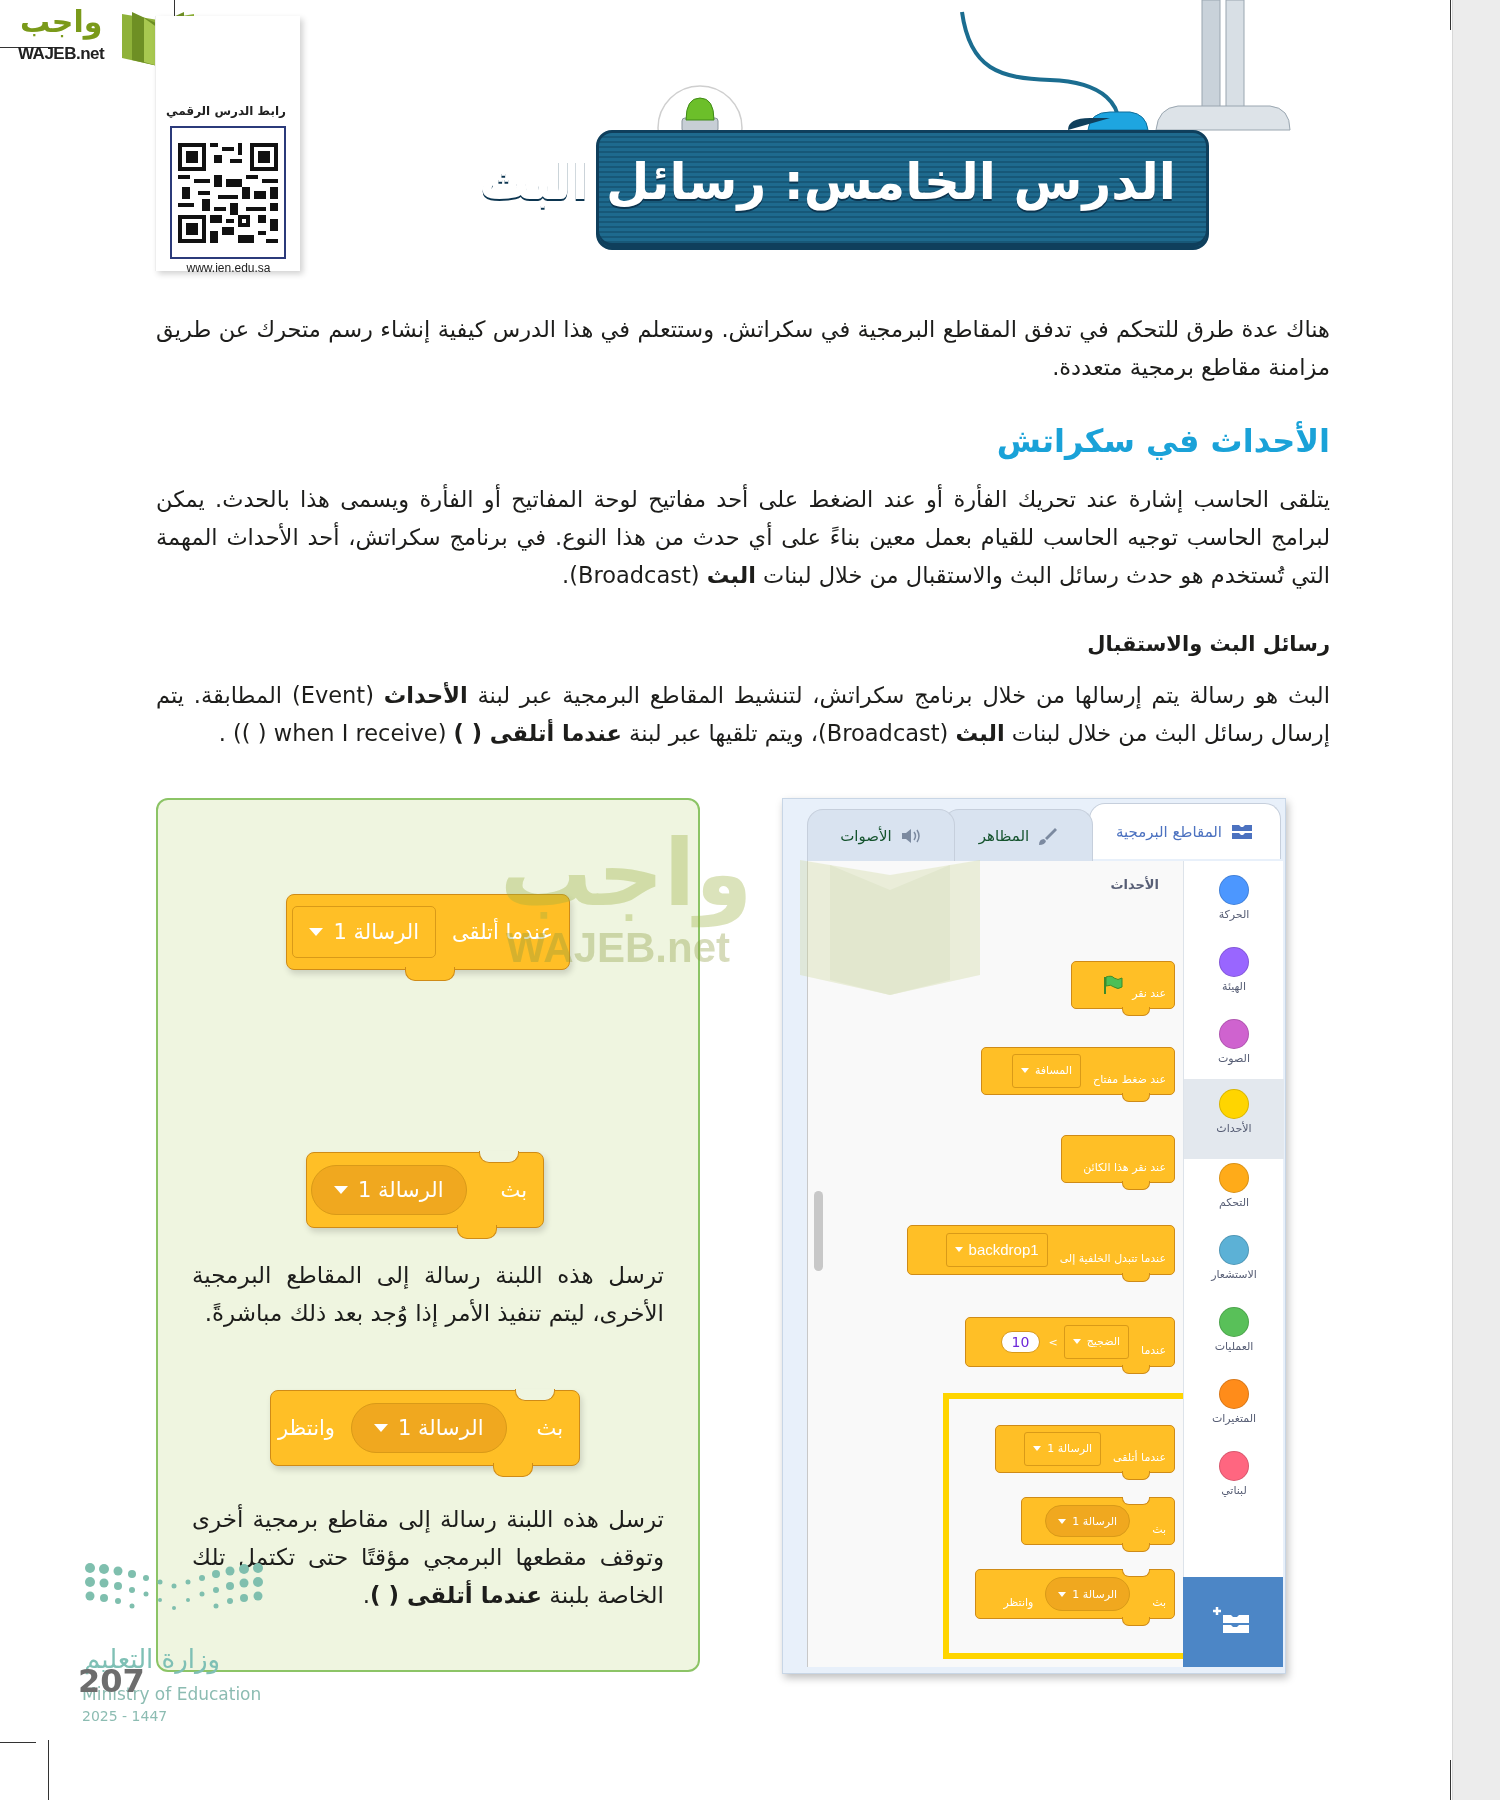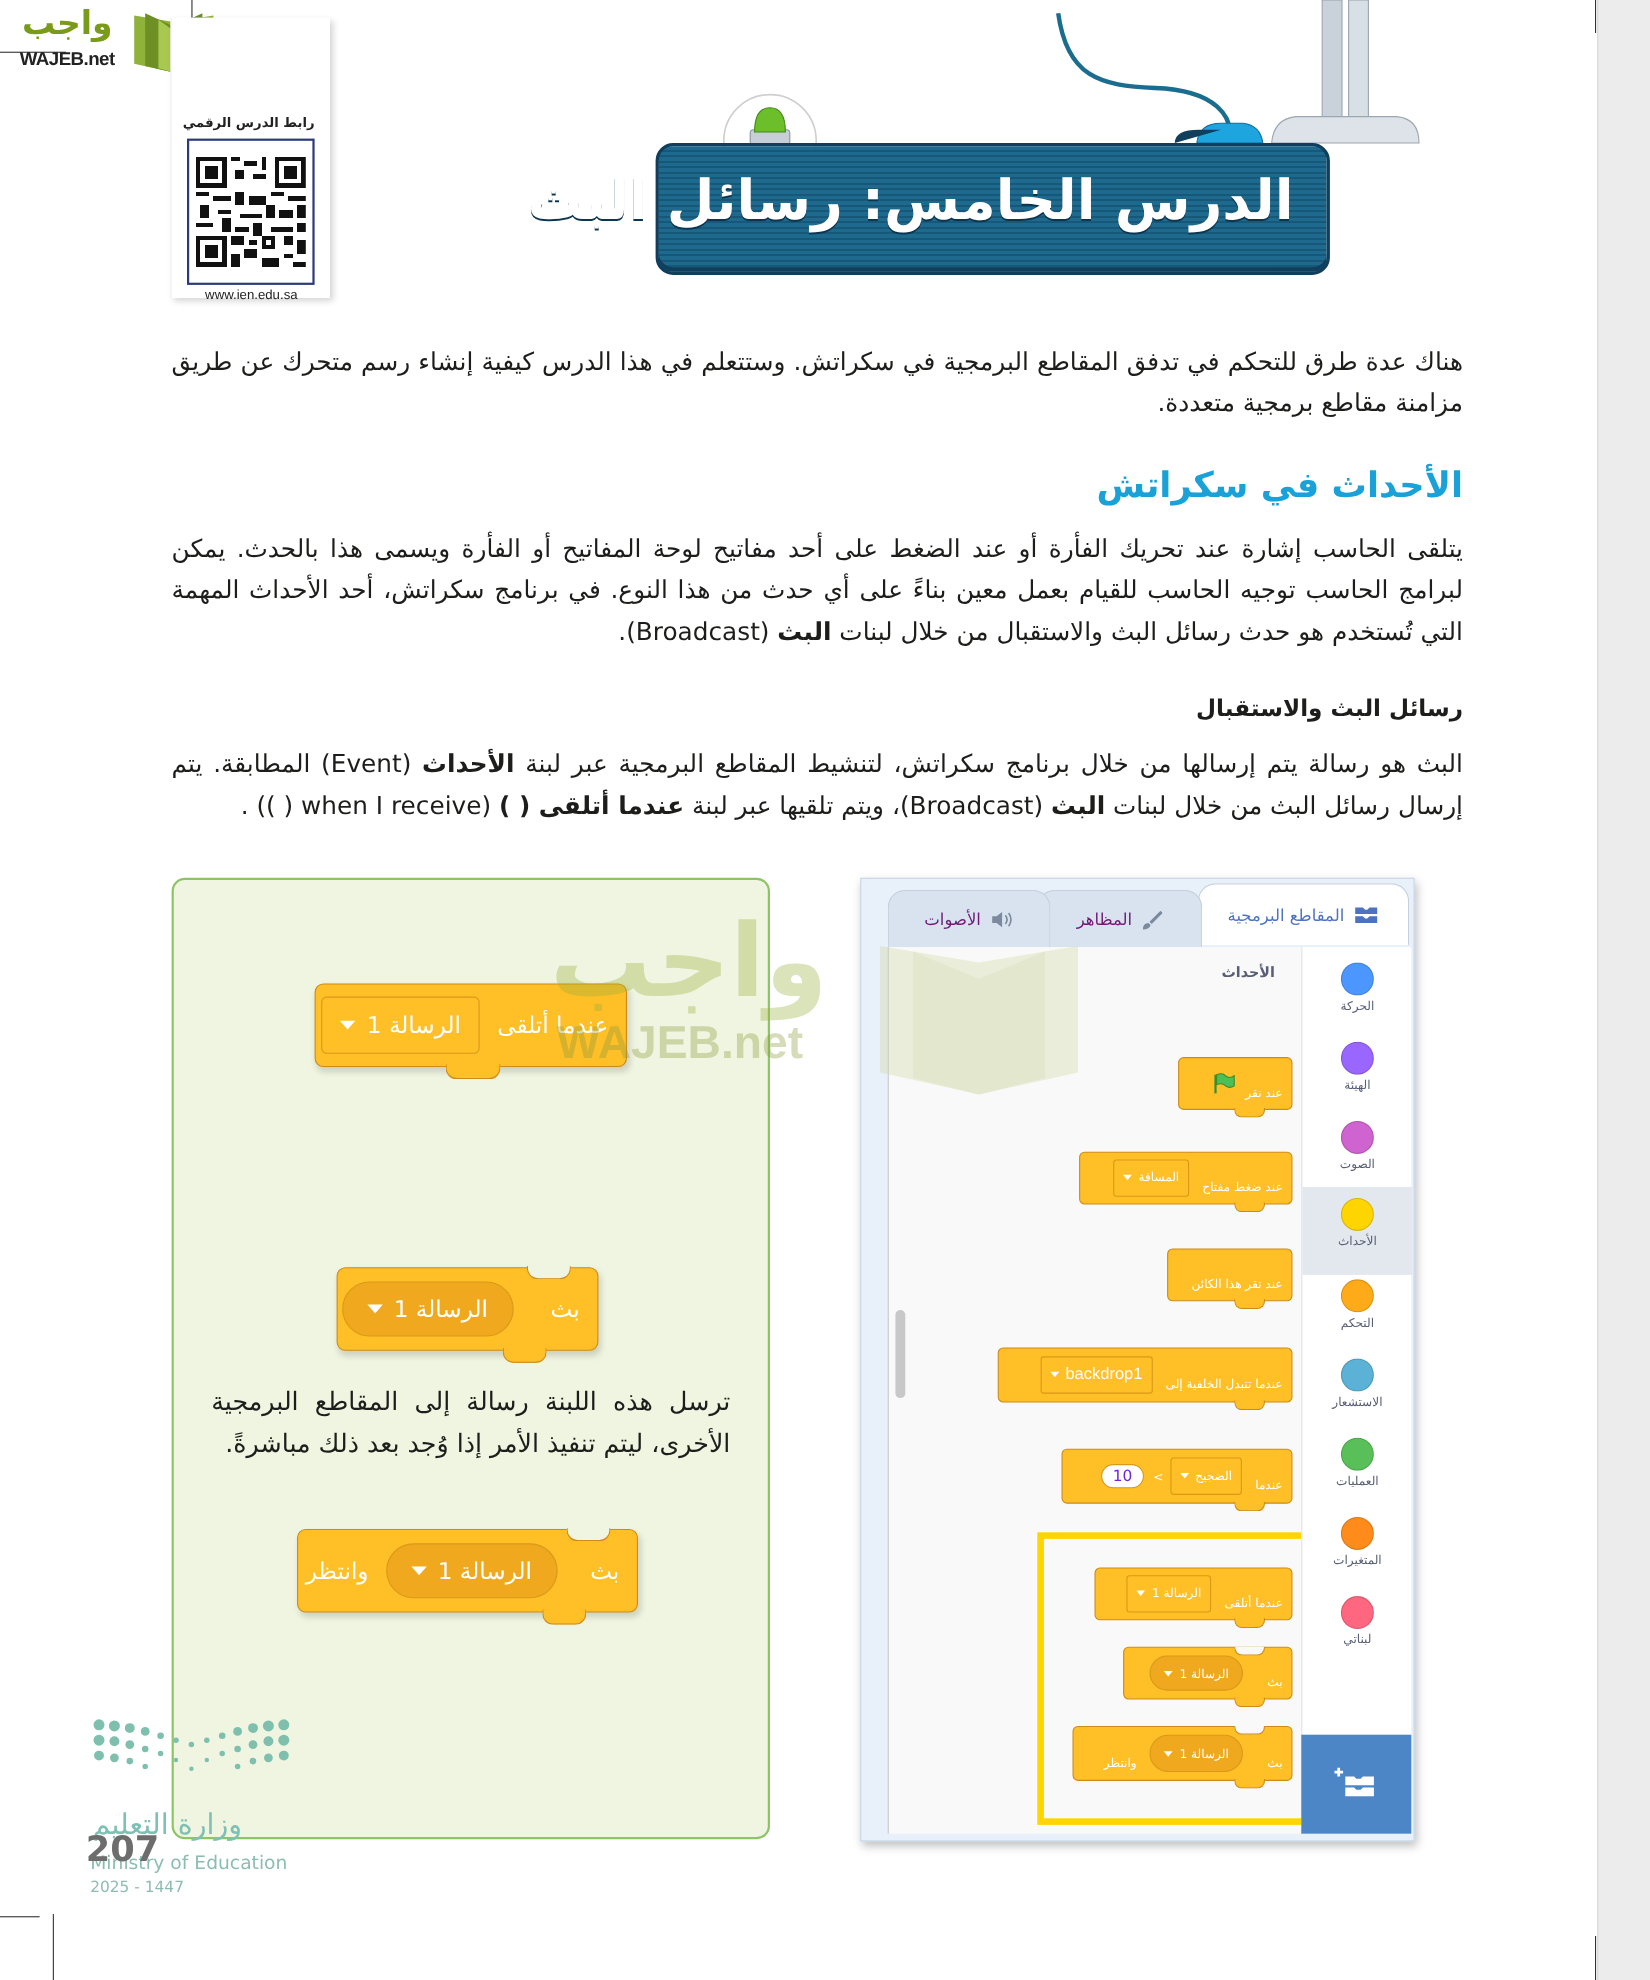--- a/index.html
+++ b/index.html
@@ -44,21 +44,21 @@
   .blk .hat { position: absolute; top: -34px; right: 0; height: 60px; background: #ffbf26; border: 1.5px solid #cf8b17; border-bottom: none; border-radius: 60% 60% 0 0 / 100% 100% 0 0; z-index: -1; }
   .blk .notch-b { position: absolute; bottom: -12px; background: #ffbf26; border: 1.5px solid #cf8b17; border-top: none; border-radius: 0 0 10px 10px; }
   .blk .notch-t { position: absolute; top: -2px; background: #eff5e0; border: 1.5px solid #cf8b17; border-top: none; border-radius: 0 0 10px 10px; }
   .blk-label { padding: 0 16px; white-space: nowrap; }
   .dd-square { display: flex; align-items: center; gap: 10px; border: 1.5px solid #d99a18; border-radius: 5px; padding: 0 16px; height: 70%; white-space: nowrap; }
   .dd-round { display: flex; align-items: center; gap: 10px; background: #f0a81f; border: 1.5px solid #d99a18; border-radius: 40px; padding: 0 22px; height: 68%; white-space: nowrap; }
   .tri { display: inline-block; width: 0; height: 0; border-left: 7px solid transparent; border-right: 7px solid transparent; border-top: 8px solid #fff; }
 
   
   .scratch { position: absolute; left: 782px; top: 798px; width: 504px; height: 876px; background: #e8f0fa; border: 1px solid #c8d6e6; box-shadow: 2px 4px 8px rgba(0,0,0,0.25); }
-  .tab { position: absolute; top: 10px; height: 52px; border: 1px solid #c6cfdc; border-bottom: none; border-radius: 16px 16px 0 0; background: #d9e3f0; font-size: 15px; color: #701a75; display: flex; align-items: center; justify-content: center; gap: 8px; direction: rtl; }
+  .tab { position: absolute; top: 10px; height: 52px; border: 1px solid #c6cfdc; border-bottom: none; border-radius: 16px 16px 0 0; background: #d9e3f0; font-size: 15px; color: #14532d; display: flex; align-items: center; justify-content: center; gap: 8px; direction: rtl; }
   .tab.active { background: #fff; color: #4c72c0; height: 56px; top: 4px; }
   .sc-workspace { position: absolute; left: 24px; top: 62px; width: 376px; height: 806px; background: #f9f9f9; border-left: 1px solid #c8c8c8; }
   .sc-cats { position: absolute; left: 400px; top: 62px; width: 100px; height: 806px; background: #fff; border-left: 1px solid #dde3ea; }
   .cat { position: absolute; left: 0; width: 100px; height: 70px; display: flex; flex-direction: column; align-items: center; }
   .cat.active { background: #e3e8ee; }
   .cat-dot { width: 30px; height: 30px; border-radius: 50%; margin-top: 4px; border: 1px solid rgba(0,0,0,0.15); }
   .cat-label { font-size: 11px; color: #575e75; margin-top: 3px; direction: rtl; }
   .ext-btn { position: absolute; left: 400px; top: 778px; width: 100px; height: 90px; background: #4c86c6; display: flex; align-items: center; justify-content: center; }
   .sc-scrollbar { position: absolute; left: 32px; top: 390px; width: 9px; height: 80px; border-radius: 5px; background: #c8c8c8; }
   .sc-heading { position: absolute; right: 116px; top: 78px; font-size: 13px; font-weight: bold; color: #575e75; direction: rtl; }
@@ -213,20 +213,21 @@
   <div class="blk" style="left:112px;top:590px;width:310px;height:76px;font-size:21px;">
     <div class="notch-t" style="right:24px;width:40px;height:12px;"></div>
     <span class="blk-label" style="padding-left:30px;">بث</span>
     <span class="dd-round">
         <span>الرسالة 1</span>
         <span class="tri"></span>
       </span>
     <span class="blk-label">وانتظر</span>
     <div class="notch-b" style="right:46px;width:40px;height:14px;"></div>
   </div>
+  <p class="gb-text" style="top:700px;"><span>ترسل هذه اللبنة رسالة إلى مقاطع برمجية أخرى وتوقف مقطعها البرمجي مؤقتًا حتى تكتمل تلك الخاصة بلبنة </span><b>عندما أتلقى ( )</b><span>.</span></p>
 </div>
 
 <div class="scratch">
   <div class="tab active" style="left:306px;width:192px;">
     <svg width="24" height="18" viewBox="0 0 24 18">
         <path d="M2 2 H9 L11 4 H13 L15 2 H22 V8 H2 Z M2 10 H9 L11 12 H13 L15 10 H22 V16 H2 Z" fill="#4c72c0"></path>
       </svg>
     <span>المقاطع البرمجية</span>
   </div>
   <div class="tab" style="left:160px;width:150px;">

